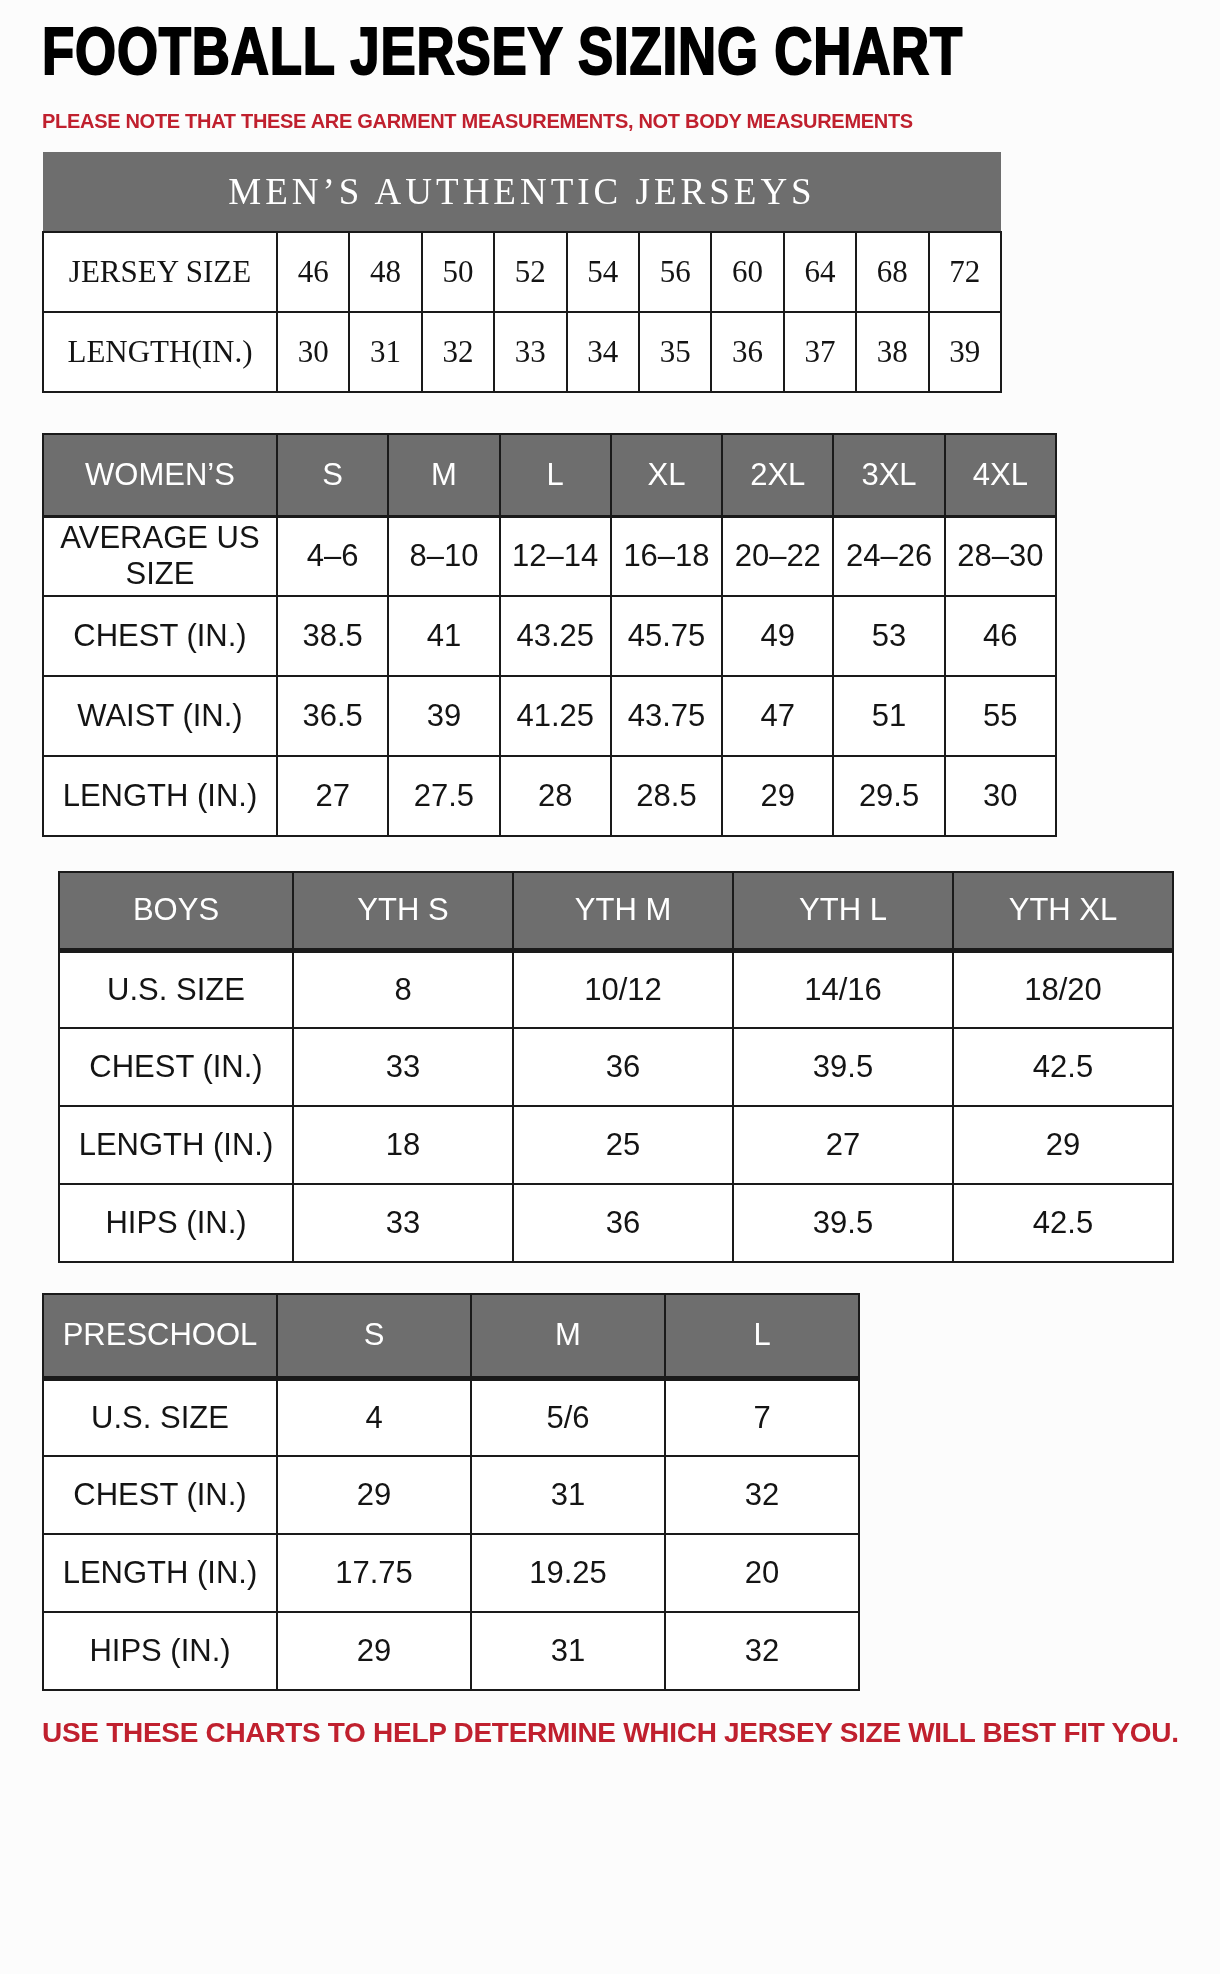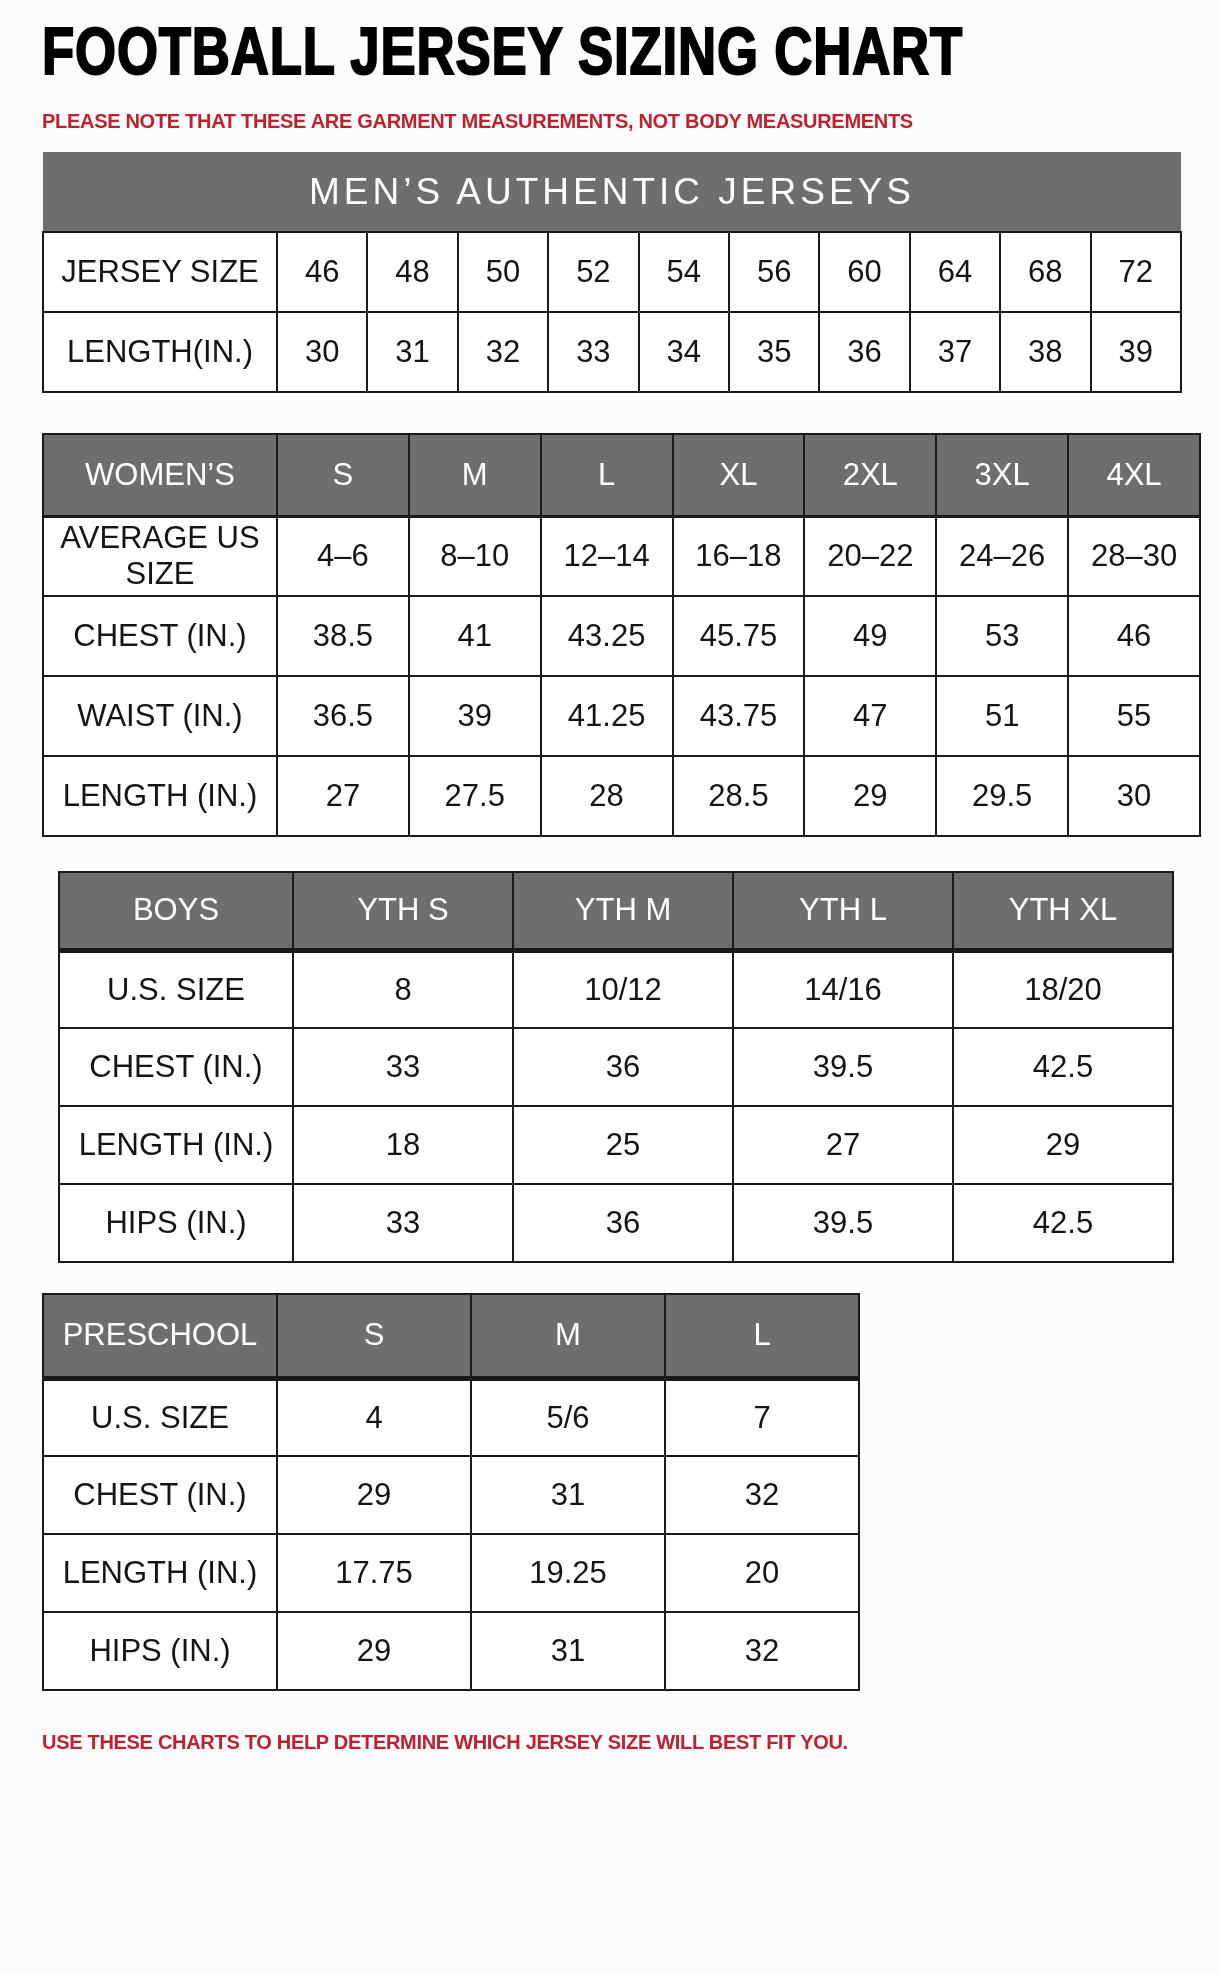--- a/index.html
+++ b/index.html
@@ -72,36 +72,36 @@
   .preschool { margin-top: 30px; }
 
   .mens td      { height: 80px; }
   .womens td    { height: 80px; }
   .womens tr.head td { height: 82px; }
   .boys td      { height: 78px; }
   .preschool td { height: 78px; }
   .preschool tr.head td { height: 84px; }
 
   .footer-note {
-    margin-top: 40px;
-    font-size: 20px;
+    margin-top: 26px;
+    font-size: 28px;
     font-weight: 700;
     letter-spacing: -0.3px;
     white-space: nowrap;
     color: var(--accent-red, #C0202E);
   }
 </style>
 </head>
 <body>
 
 <div class="page">
   <h1 class="title">FOOTBALL JERSEY SIZING CHART</h1>
   <div class="subtitle">PLEASE NOTE THAT THESE ARE GARMENT MEASUREMENTS, NOT BODY MEASUREMENTS</div>
 
-  <table class="mens" style="width: 1140px;">
+  <table class="mens" style="width: 960px; font-family: Liberation Serif, serif;">
       <colgroup>
         <col style="width: 234px;">
         <col>
         <col>
         <col>
         <col>
         <col>
         <col>
         <col>
         <col>
@@ -133,21 +133,21 @@
           <td class="data-cell">33</td>
           <td class="data-cell">34</td>
           <td class="data-cell">35</td>
           <td class="data-cell">36</td>
           <td class="data-cell">37</td>
           <td class="data-cell">38</td>
           <td class="data-cell">39</td>
         </tr>
       </tbody>
     </table>
-  <table class="womens" style="width: 1159px;">
+  <table class="womens" style="width: 1015px;">
       <colgroup>
         <col style="width: 234px;">
         <col>
         <col>
         <col>
         <col>
         <col>
         <col>
         <col>
       </colgroup>

